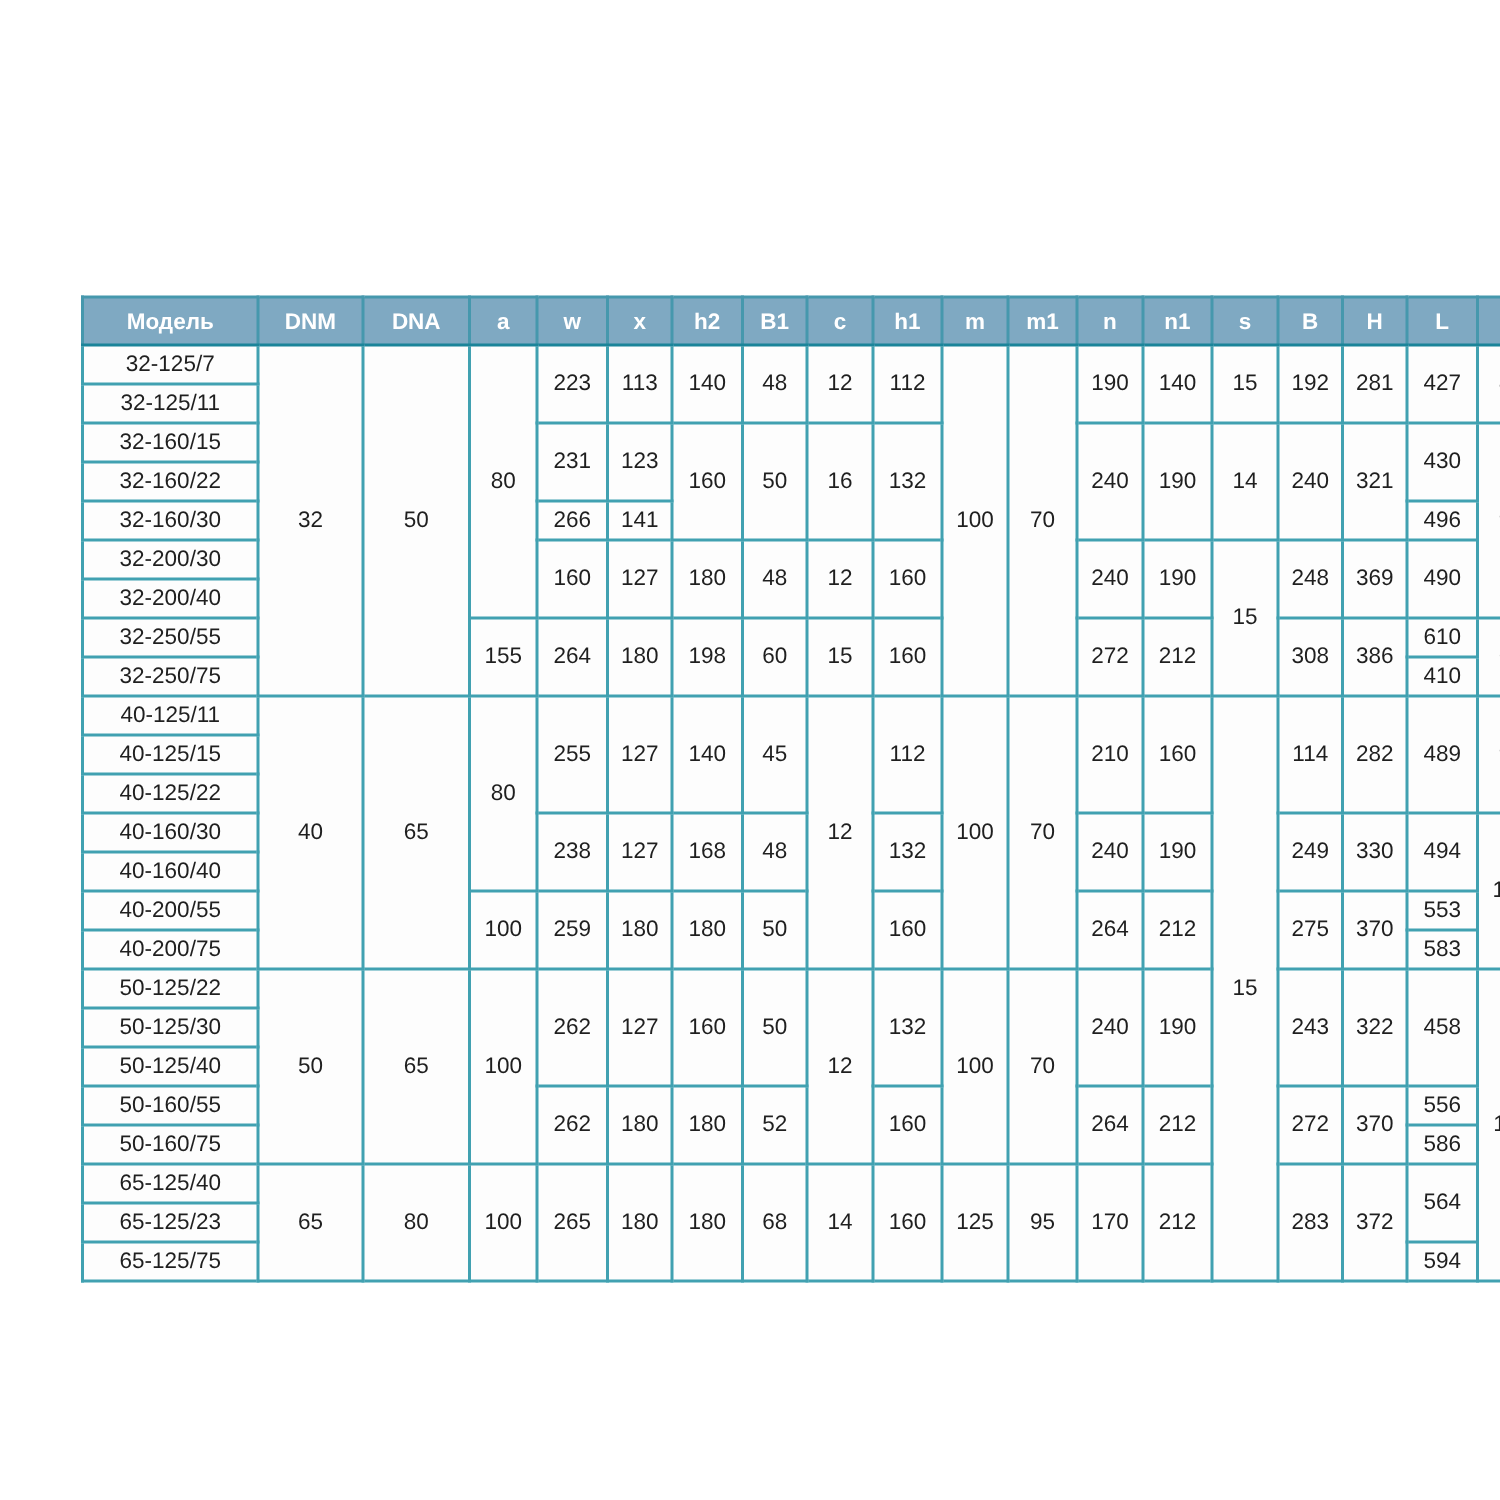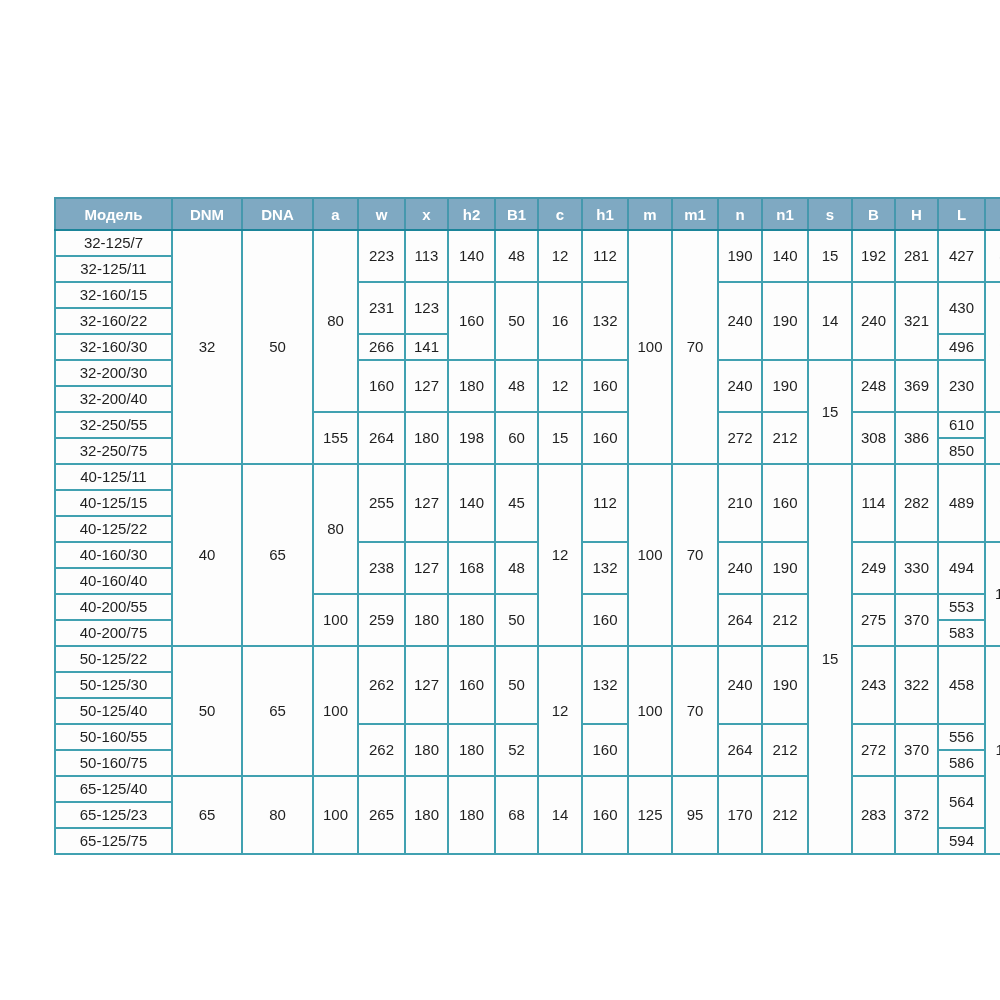--- a/index.html
+++ b/index.html
@@ -171,21 +171,21 @@
           <td rowspan="2">127</td>
           <td rowspan="2">180</td>
           <td rowspan="2">48</td>
           <td rowspan="2">12</td>
           <td rowspan="2">160</td>
           <td rowspan="2">240</td>
           <td rowspan="2">190</td>
           <td rowspan="4">15</td>
           <td rowspan="2">248</td>
           <td rowspan="2">369</td>
-          <td rowspan="2">230</td>
+          <td rowspan="2">490</td>
         </tr>
         <tr>
           <td class="model">32-200/40</td>
         </tr>
         <tr>
           <td class="model">32-250/55</td>
           <td rowspan="2">155</td>
           <td rowspan="2">264</td>
           <td rowspan="2">180</td>
           <td rowspan="2">198</td>
@@ -194,21 +194,21 @@
           <td rowspan="2">160</td>
           <td rowspan="2">272</td>
           <td rowspan="2">212</td>
           <td rowspan="2">308</td>
           <td rowspan="2">386</td>
           <td>610</td>
           <td rowspan="2">60</td>
         </tr>
         <tr>
           <td class="model">32-250/75</td>
-          <td>850</td>
+          <td>410</td>
         </tr>
 
         <tr>
           <td class="model sb">40-125/11</td>
           <td class="sb" rowspan="7">40</td>
           <td class="sb" rowspan="7">65</td>
           <td class="sb" rowspan="5">80</td>
           <td class="sb" rowspan="3">255</td>
           <td class="sb" rowspan="3">127</td>
           <td class="sb" rowspan="3">140</td>

